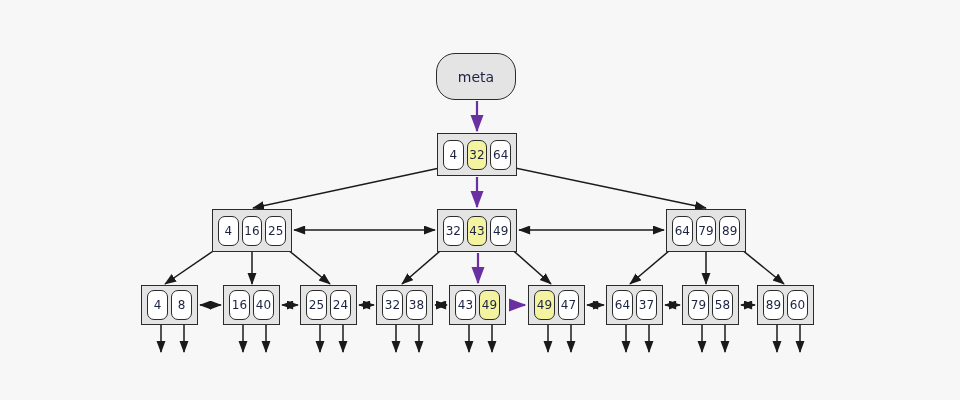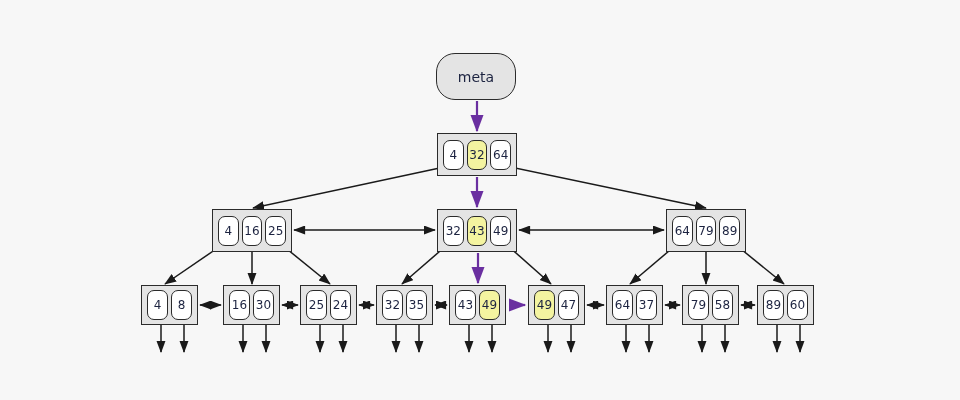--- a/index.html
+++ b/index.html
@@ -200,37 +200,37 @@
         </div>
         <div class="cell">
           <span>8</span>
         </div>
       </div>
       <div class="tree-node" style="left: 223px; top: 285px; width: 57px; height: 40px;">
         <div class="cell">
           <span>16</span>
         </div>
         <div class="cell">
-          <span>30</span>
+          <span>40</span>
         </div>
       </div>
       <div class="tree-node" style="left: 300px; top: 285px; width: 57px; height: 40px;">
         <div class="cell">
           <span>25</span>
         </div>
         <div class="cell">
           <span>24</span>
         </div>
       </div>
       <div class="tree-node" style="left: 376px; top: 285px; width: 57px; height: 40px;">
         <div class="cell">
           <span>32</span>
         </div>
         <div class="cell">
-          <span>35</span>
+          <span>38</span>
         </div>
       </div>
       <div class="tree-node" style="left: 449px; top: 285px; width: 57px; height: 40px;">
         <div class="cell">
           <span>43</span>
         </div>
         <div class="cell hl">
           <span>49</span>
         </div>
       </div>

